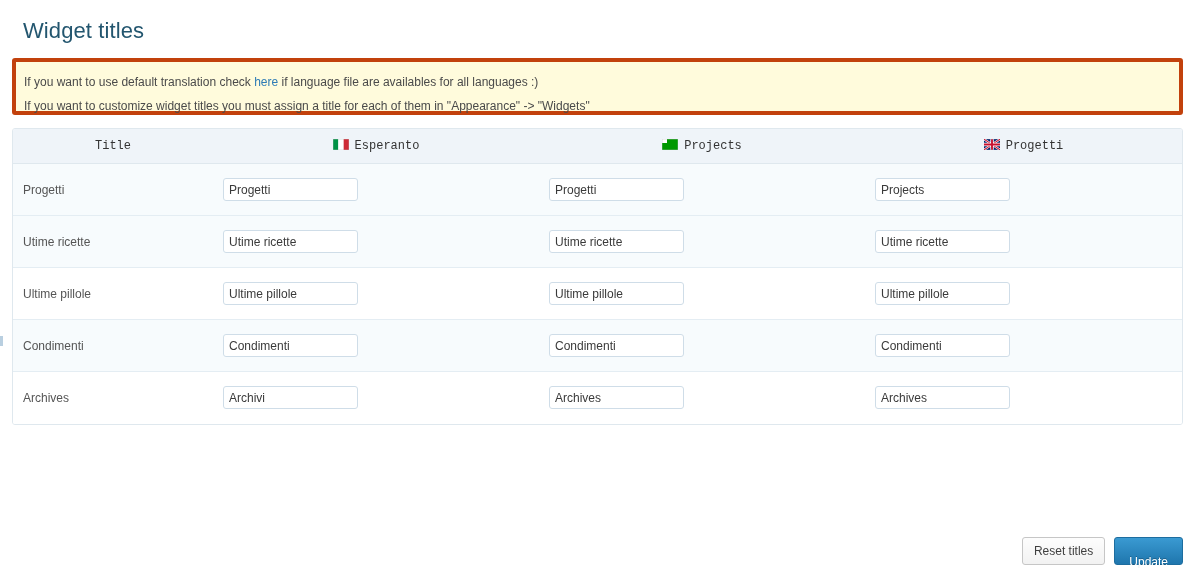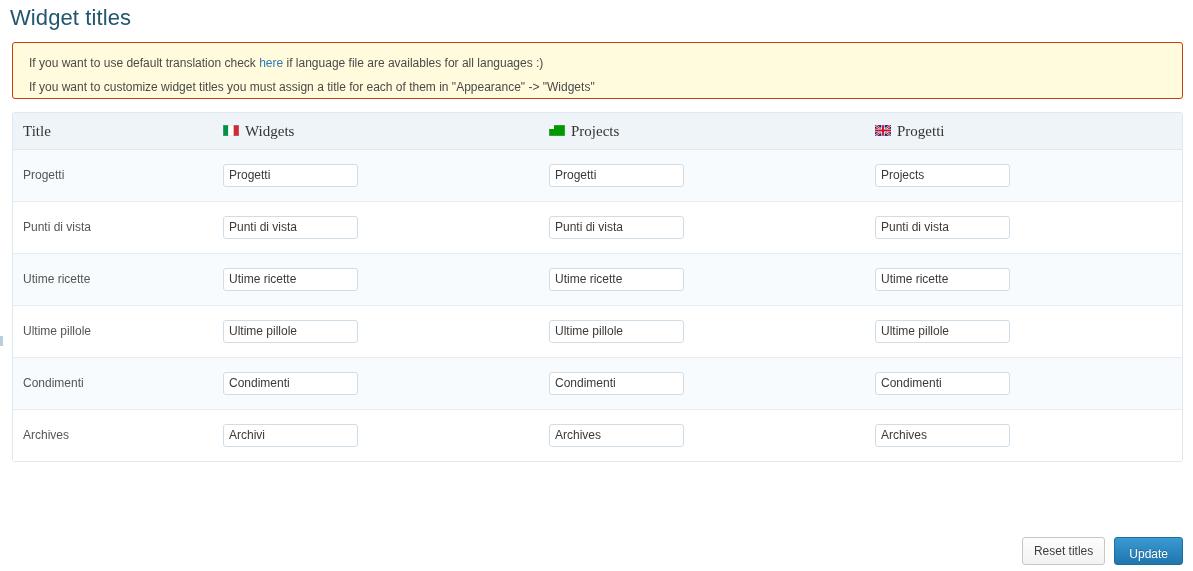--- a/index.html
+++ b/index.html
@@ -26,32 +26,32 @@
     top: 336px;
     width: 3px;
     height: 10px;
     background: #b9cfe0;
   }
 
   .page-title {
     font-size: 22px;
     font-weight: normal;
     color: #23566f;
-    margin: 0;
+    margin: 13px;
     padding: 4px 0 0 10px;
     line-height: 1.25;
     letter-spacing: 0.1px;
   }
 
   .notice {
     margin: 10px 10px 0 12px;
     background: #fffbdc;
-    border: 1px solid #c2410c;
-    border-radius: 3px;
-    padding: 8px 10px 9px 16px;
+    border: 4px solid #c2410c;
+    border-radius: 3px;
+    padding: 8px 10px 9px 8px;
     height: 57px;
   }
   .notice p {
     margin: 0;
     padding: 2px 0 0 0;
     font-size: 12px;
     line-height: 21px;
     color: #4a4a4a;
   }
   .notice p + p { padding-top: 3px; }
@@ -68,24 +68,24 @@
     background: #fff;
   }
   table.titles {
     width: 100%;
     border-collapse: collapse;
     table-layout: fixed;
   }
   table.titles thead th {
     background: #eff4f9;
     border-bottom: 1px solid #dfe8ee;
-    text-align: left;
+    text-align: center;
     font-weight: normal;
-    font-family: Liberation Serif, serif;
-    font-size: 15px;
+    font-family: Liberation Mono, monospace;
+    font-size: 12px;
     color: #333333;
     padding: 9px 10px 9px 10px;
     height: 35px;
     vertical-align: middle;
   }
   table.titles tbody td {
     border-bottom: 1px solid #e4edf3;
     padding: 0 10px;
     height: 52px;
     vertical-align: middle;
@@ -146,21 +146,21 @@
   }
   button.btn-secondary {
     background: linear-gradient(#fdfdfd, #f2f2f2);
     border: 1px solid #c6c6c6;
     color: #3f3f3f;
   }
   button.btn-primary {
     background: linear-gradient(#3a9ad2, #1f76ad);
     border: 1px solid #1d6d9f;
     color: #ffffff;
-    padding: 4px 14px;
+    padding: 12px 14px;
     text-shadow: 0 -1px 0 rgba(0,0,0,.25);
   }
 </style>
 </head>
 <body>
 
 <div class="edge-sliver"></div>
 
 <h1 class="page-title">Widget titles</h1>
 
@@ -177,21 +177,21 @@
           <span class="th-label">Title</span>
         </th>
         <th class="col-lang">
           <span class="flag">
             <svg width="16" height="11" viewBox="0 0 16 11">
               <rect x="0" y="0" width="5.34" height="11" fill="#009246"></rect>
               <rect x="5.34" y="0" width="5.33" height="11" fill="#ffffff"></rect>
               <rect x="10.67" y="0" width="5.33" height="11" fill="#ce2b37"></rect>
               <rect x="0" y="0" width="16" height="11" fill="none" stroke="#bfbfbf" stroke-width="0.5"></rect>
             </svg>
-          </span><span class="th-label">Widgets</span>
+          </span><span class="th-label">Esperanto</span>
         </th>
         <th class="col-lang">
           <span class="flag">
             <svg width="16" height="11" viewBox="0 0 16 11">
               <rect x="0" y="0" width="16" height="11" fill="#009900"></rect>
               <rect x="0" y="0" width="5" height="4" fill="#ffffff"></rect>
               <rect x="0" y="0" width="16" height="11" fill="none" stroke="#bfbfbf" stroke-width="0.5"></rect>
             </svg>
           </span><span class="th-label">Projects</span>
         </th>
@@ -208,26 +208,20 @@
         </th>
       </tr>
     </thead>
     <tbody id="table-body">
         <tr class="odd">
           <td class="col-title">Progetti</td>
           <td class="col-lang"><input type="text" class="title-input" value="Progetti" style=""></td>
           <td class="col-lang"><input type="text" class="title-input" value="Progetti" style=""></td>
           <td class="col-lang-last"><input type="text" class="title-input" value="Projects" style=""></td>
         </tr>
-        <tr class="even">
-          <td class="col-title">Punti di vista</td>
-          <td class="col-lang"><input type="text" class="title-input" value="Punti di vista" style=""></td>
-          <td class="col-lang"><input type="text" class="title-input" value="Punti di vista" style=""></td>
-          <td class="col-lang-last"><input type="text" class="title-input" value="Punti di vista" style=""></td>
-        </tr>
         <tr class="odd">
           <td class="col-title">Utime ricette</td>
           <td class="col-lang"><input type="text" class="title-input" value="Utime ricette" style=""></td>
           <td class="col-lang"><input type="text" class="title-input" value="Utime ricette" style=""></td>
           <td class="col-lang-last"><input type="text" class="title-input" value="Utime ricette" style=""></td>
         </tr>
         <tr class="even">
           <td class="col-title">Ultime pillole</td>
           <td class="col-lang"><input type="text" class="title-input" value="Ultime pillole" style=""></td>
           <td class="col-lang"><input type="text" class="title-input" value="Ultime pillole" style=""></td>

